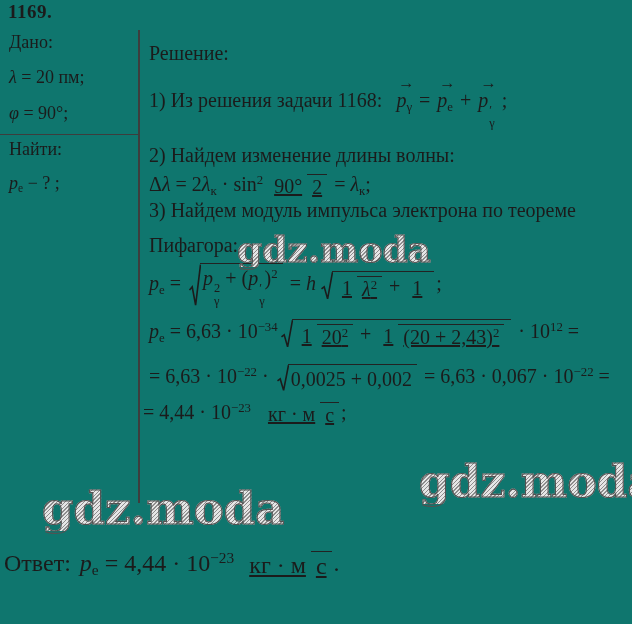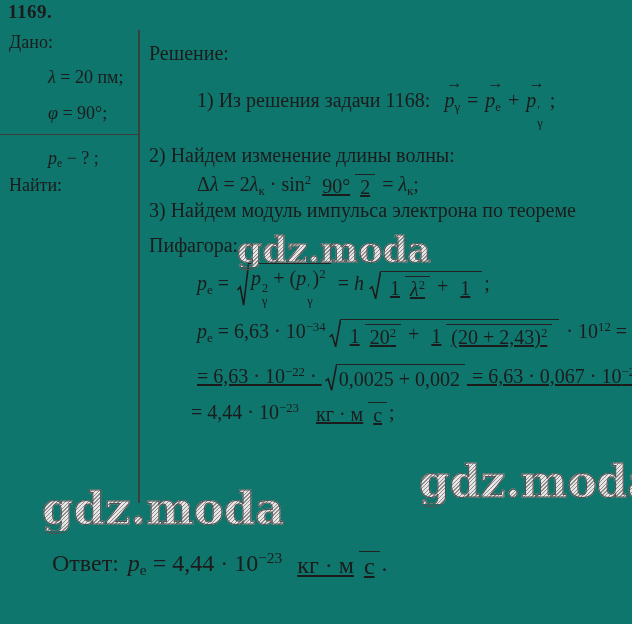--- a/index.html
+++ b/index.html
@@ -29,24 +29,24 @@
   
   .right-col { position:absolute; left:149px; top:42px; width:481px; font-size:20px; }
   .step1-line { margin-top:23px; white-space:nowrap; }
   .step1-line .lead { margin-right:12px; }
   .step2-text { margin-top:14px; }
   .eq-dlambda { margin-top:5px; }
   .step3a { margin-top:0; }
   .step3b { margin-top:12px; }
   .eq1 { margin-top:6px; }
   .eq2 { margin-top:11px; }
-  .eq3 { margin-top:15px;text-decoration:underline; }
+  .eq3 { margin-top:15px; }
   .eq4 { margin-top:8px; margin-left:-6px; }
 
-  .eq { white-space:nowrap; line-height:1.25;padding-left:48px; }
+  .eq { white-space:nowrap; line-height:1.25; }
 
   
   .mr, .mi, .msub, .msup { white-space:pre; }
   .mi { font-style:italic; }
   .msub { font-size:0.64em; vertical-align:-0.28em; }
   .msup { font-size:0.64em; vertical-align:0.55em; }
   .mss { display:inline-flex; flex-direction:column; align-items:flex-start; font-size:0.62em; line-height:1.05; vertical-align:-0.55em; padding-left:1px; }
   .msp { display:inline-block; }
 
   .frac { display:inline-flex; flex-direction:row; align-items:flex-end; vertical-align:middle; text-align:center; line-height:1.12; margin:0 2px;text-decoration:underline; }
@@ -96,22 +96,22 @@
 
   <div class="title">1169.</div>
 
   <div class="divider-v"></div>
 
   <div class="left-col">
     <div class="cell given-label">Дано:</div>
     <div class="cell g-line eq"><span class="mi">λ</span><span class="mr"> = 20 пм;</span></div>
     <div class="cell g-line eq"><span class="mi">φ</span><span class="mr"> = 90°;</span></div>
     <div class="divider-h"></div>
+    <div class="cell find-label">Найти:</div>
     <div class="cell find-eq eq"><span class="mi">p</span><span class="msub">e</span><span class="mr"> − ? ;</span></div>
-    <div class="cell find-label">Найти:</div>
   </div>
 
   <div class="right-col">
     <div class="sol-label">Решение:</div>
 
     <div class="step1-line eq">
       <span class="lead">1) Из решения задачи 1168:</span><span><span class="vec"><span class="vec-arrow">→</span><span class="vec-body"><span class="mi">p</span><span class="msub">γ</span></span></span><span class="mr"> = </span><span class="vec"><span class="vec-arrow">→</span><span class="vec-body"><span class="mi">p</span><span class="msub">e</span></span></span><span class="mr"> + </span><span class="vec"><span class="vec-arrow">→</span><span class="vec-body"><span class="mi">p</span><span class="mss">
                 <span>′</span>
                 <span>γ</span>
               </span></span></span><span class="mr"> ;</span></span>

